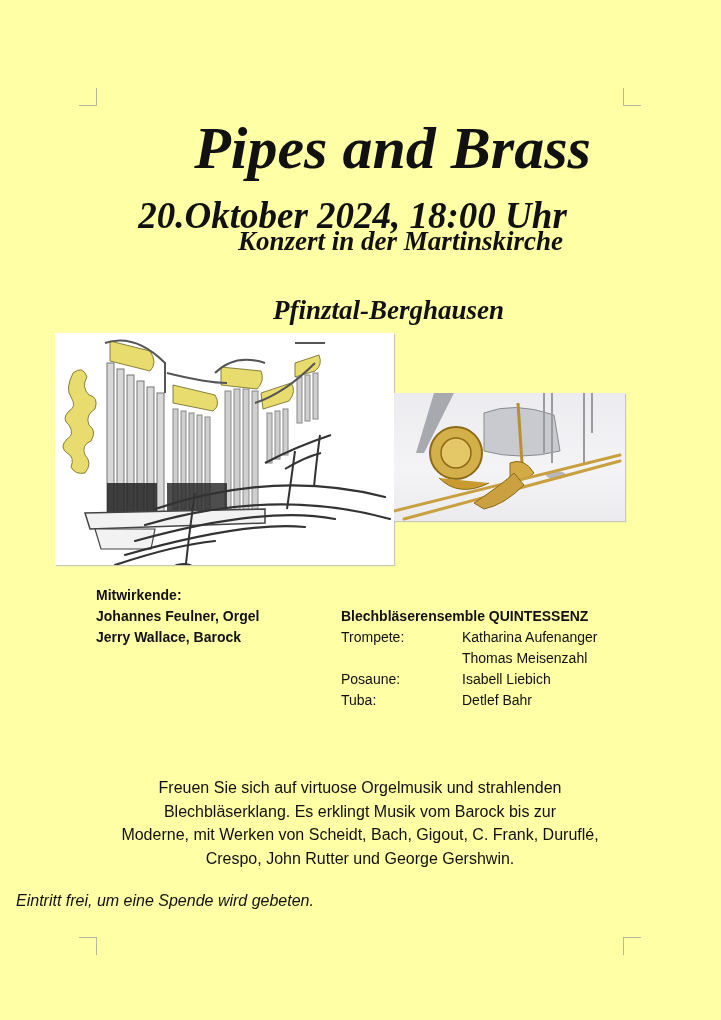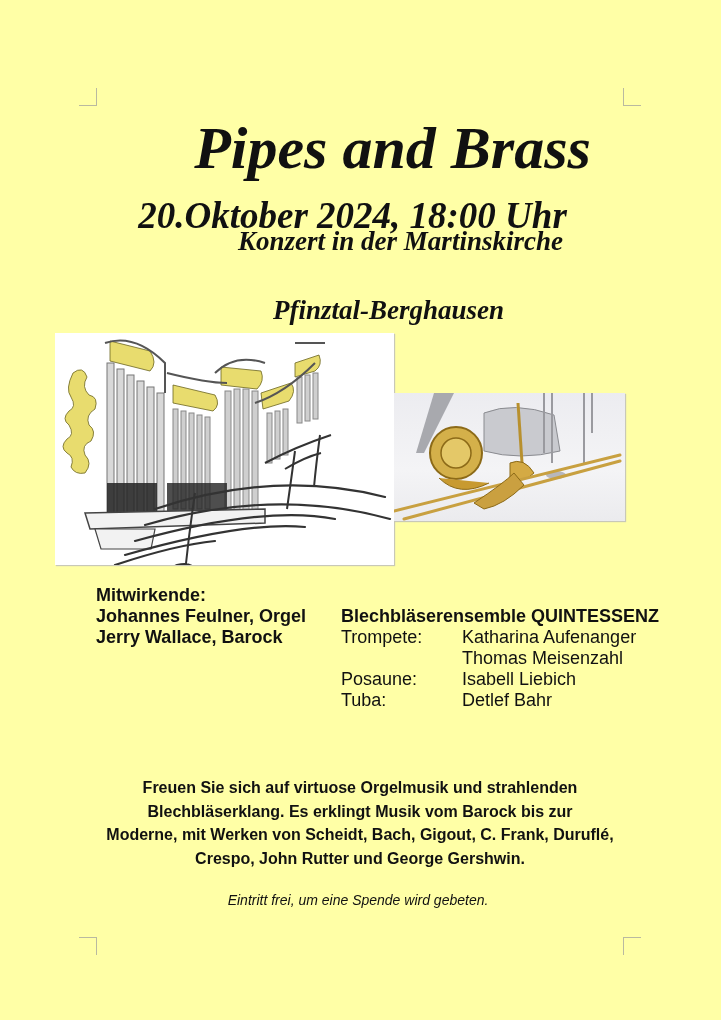--- a/index.html
+++ b/index.html
@@ -36,40 +36,40 @@
       overflow: hidden;
     }
     .img-brass {
       position: absolute; left: 394px; top: 393px; width: 231px; height: 128px;
       background: linear-gradient(180deg, #ececf0 0%, #f4f4f6 60%, #ebebee 100%);
       box-shadow: 1px 1px 1px #c8c8b8;
       overflow: hidden;
     }
     .img-organ svg, .img-brass svg { display: block; }
 
-    .sans { font-family: "Liberation Sans", "DejaVu Sans", sans-serif; font-size: 18px; position: absolute; white-space: nowrap; line-height: 21px; }
+    .sans { font-family: "Liberation Sans", "DejaVu Sans", sans-serif; font-size: 14px; position: absolute; white-space: nowrap; line-height: 21px; }
     .bold { font-weight: bold; }
 
     .performers { left: 96px; top: 585px; }
     .ensemble { left: 341px; top: 606px; }
     .ens-row { position: relative; height: 21px; }
     .ens-role { position: absolute; left: 0; }
     .ens-name { position: absolute; left: 121px; }
     .cursor { position: absolute; left: -1px; top: 3px; width: 1px; height: 17px; background: #111; }
 
     .desc {
       position: absolute; left: 60px; width: 600px; top: 776px;
       font-family: "Liberation Sans", "DejaVu Sans", sans-serif;
       font-size: 16px; line-height: 23.5px; text-align: center;
     }
-    .desc span { display: block; font-weight: bold; }
+    .desc span { display: block; }
     .note {
-      position: absolute; left: 8px; width: 700px; top: 892px;
+      position: absolute; left: 16px; width: 700px; top: 892px;
       font-family: "Liberation Sans", "DejaVu Sans", sans-serif;
-      font-size: 14px; font-style: italic; text-align: center;
+      font-size: 16px; font-style: italic; text-align: left;
     }
   </style>
 </head>
 <body>
 
 <div class="mark tl"></div>
 <div class="mark tr"></div>
 <div class="mark bl"></div>
 <div class="mark br"></div>
 

